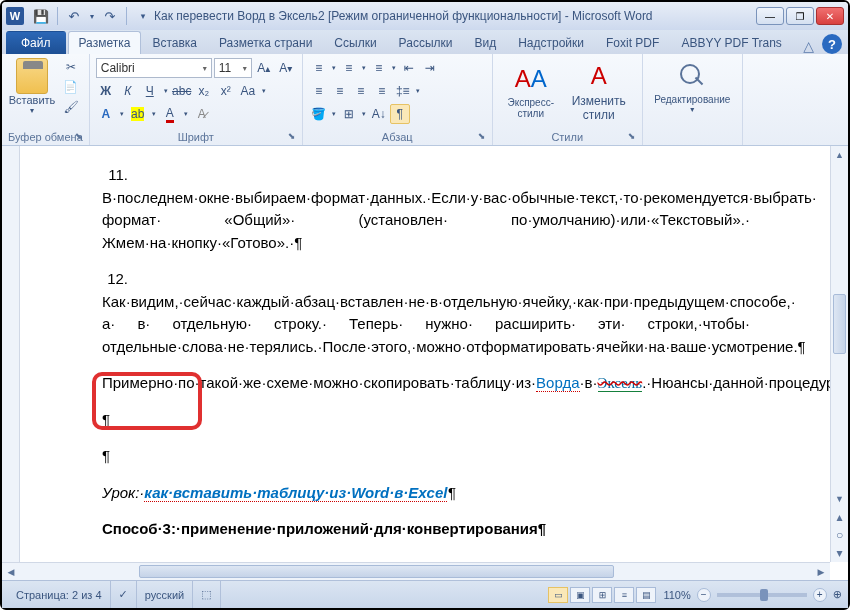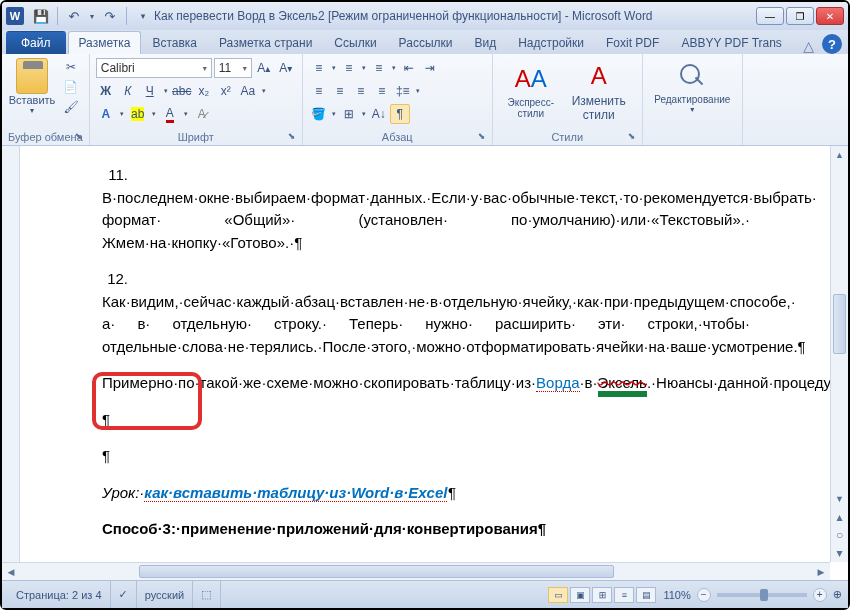--- a/index.html
+++ b/index.html
@@ -71,21 +71,21 @@
 
 
 .doc-container { flex: 1; display: flex; background: #fff; position: relative; overflow: hidden; }
 .doc-scroll { flex: 1; overflow: hidden; position: relative; }
 .doc-page { padding: 18px 80px 10px 100px; font-family: Calibri, sans-serif; font-size: 15px; color: #000; line-height: 1.5; }
 .doc-item { margin-bottom: 14px; text-align: justify; flex-direction: column; }
 .num-item { display: flex; }
 .num { width: 30px; flex-shrink: 0; text-align: right; padding-right: 4px; }
 .num-text { flex: 1; }
 .link { color: #0070c0; border-bottom: 1px dotted #cc0000; }
-.link2 { color: #000000; border-bottom: 6px solid #15803d; text-decoration: line-through; text-decoration-color: #cc0000; text-decoration-style: wavy; }
+.link2 { color: #0369a1; border-bottom: 1px solid #15803d; text-decoration: line-through; text-decoration-color: #cc0000; text-decoration-style: wavy; font-family: Liberation Serif, serif; }
 .para-mark { font-family: Arial; }
 .highlight-box { position: absolute; border: 4px solid #e03030; border-radius: 10px; left: 90px; top: 226px; width: 110px; height: 58px; pointer-events: none; }
 .lesson { font-style: italic; }
 .heading3 { font-weight: bold; }
 
 .vscroll { width: 18px; background: #eef3fa; border-left: 1px solid #d0d8e6; display: flex; flex-direction: column; }
 .vs-btn { height: 18px; display: flex; align-items: center; justify-content: center; font-size: 9px; color: #5a7399; cursor: pointer; }
 .vs-track { flex: 1; position: relative; }
 .vs-thumb { position: absolute; left: 2px; right: 2px; top: 40%; height: 60px; background: linear-gradient(90deg,#dde6f3,#c5d3e8); border: 1px solid #a8bbd8; border-radius: 2px; cursor: pointer; }
 .vs-nav { height: 18px; display:flex; align-items:center; justify-content:center; font-size:12px; color:#5a7399; cursor:pointer; }

